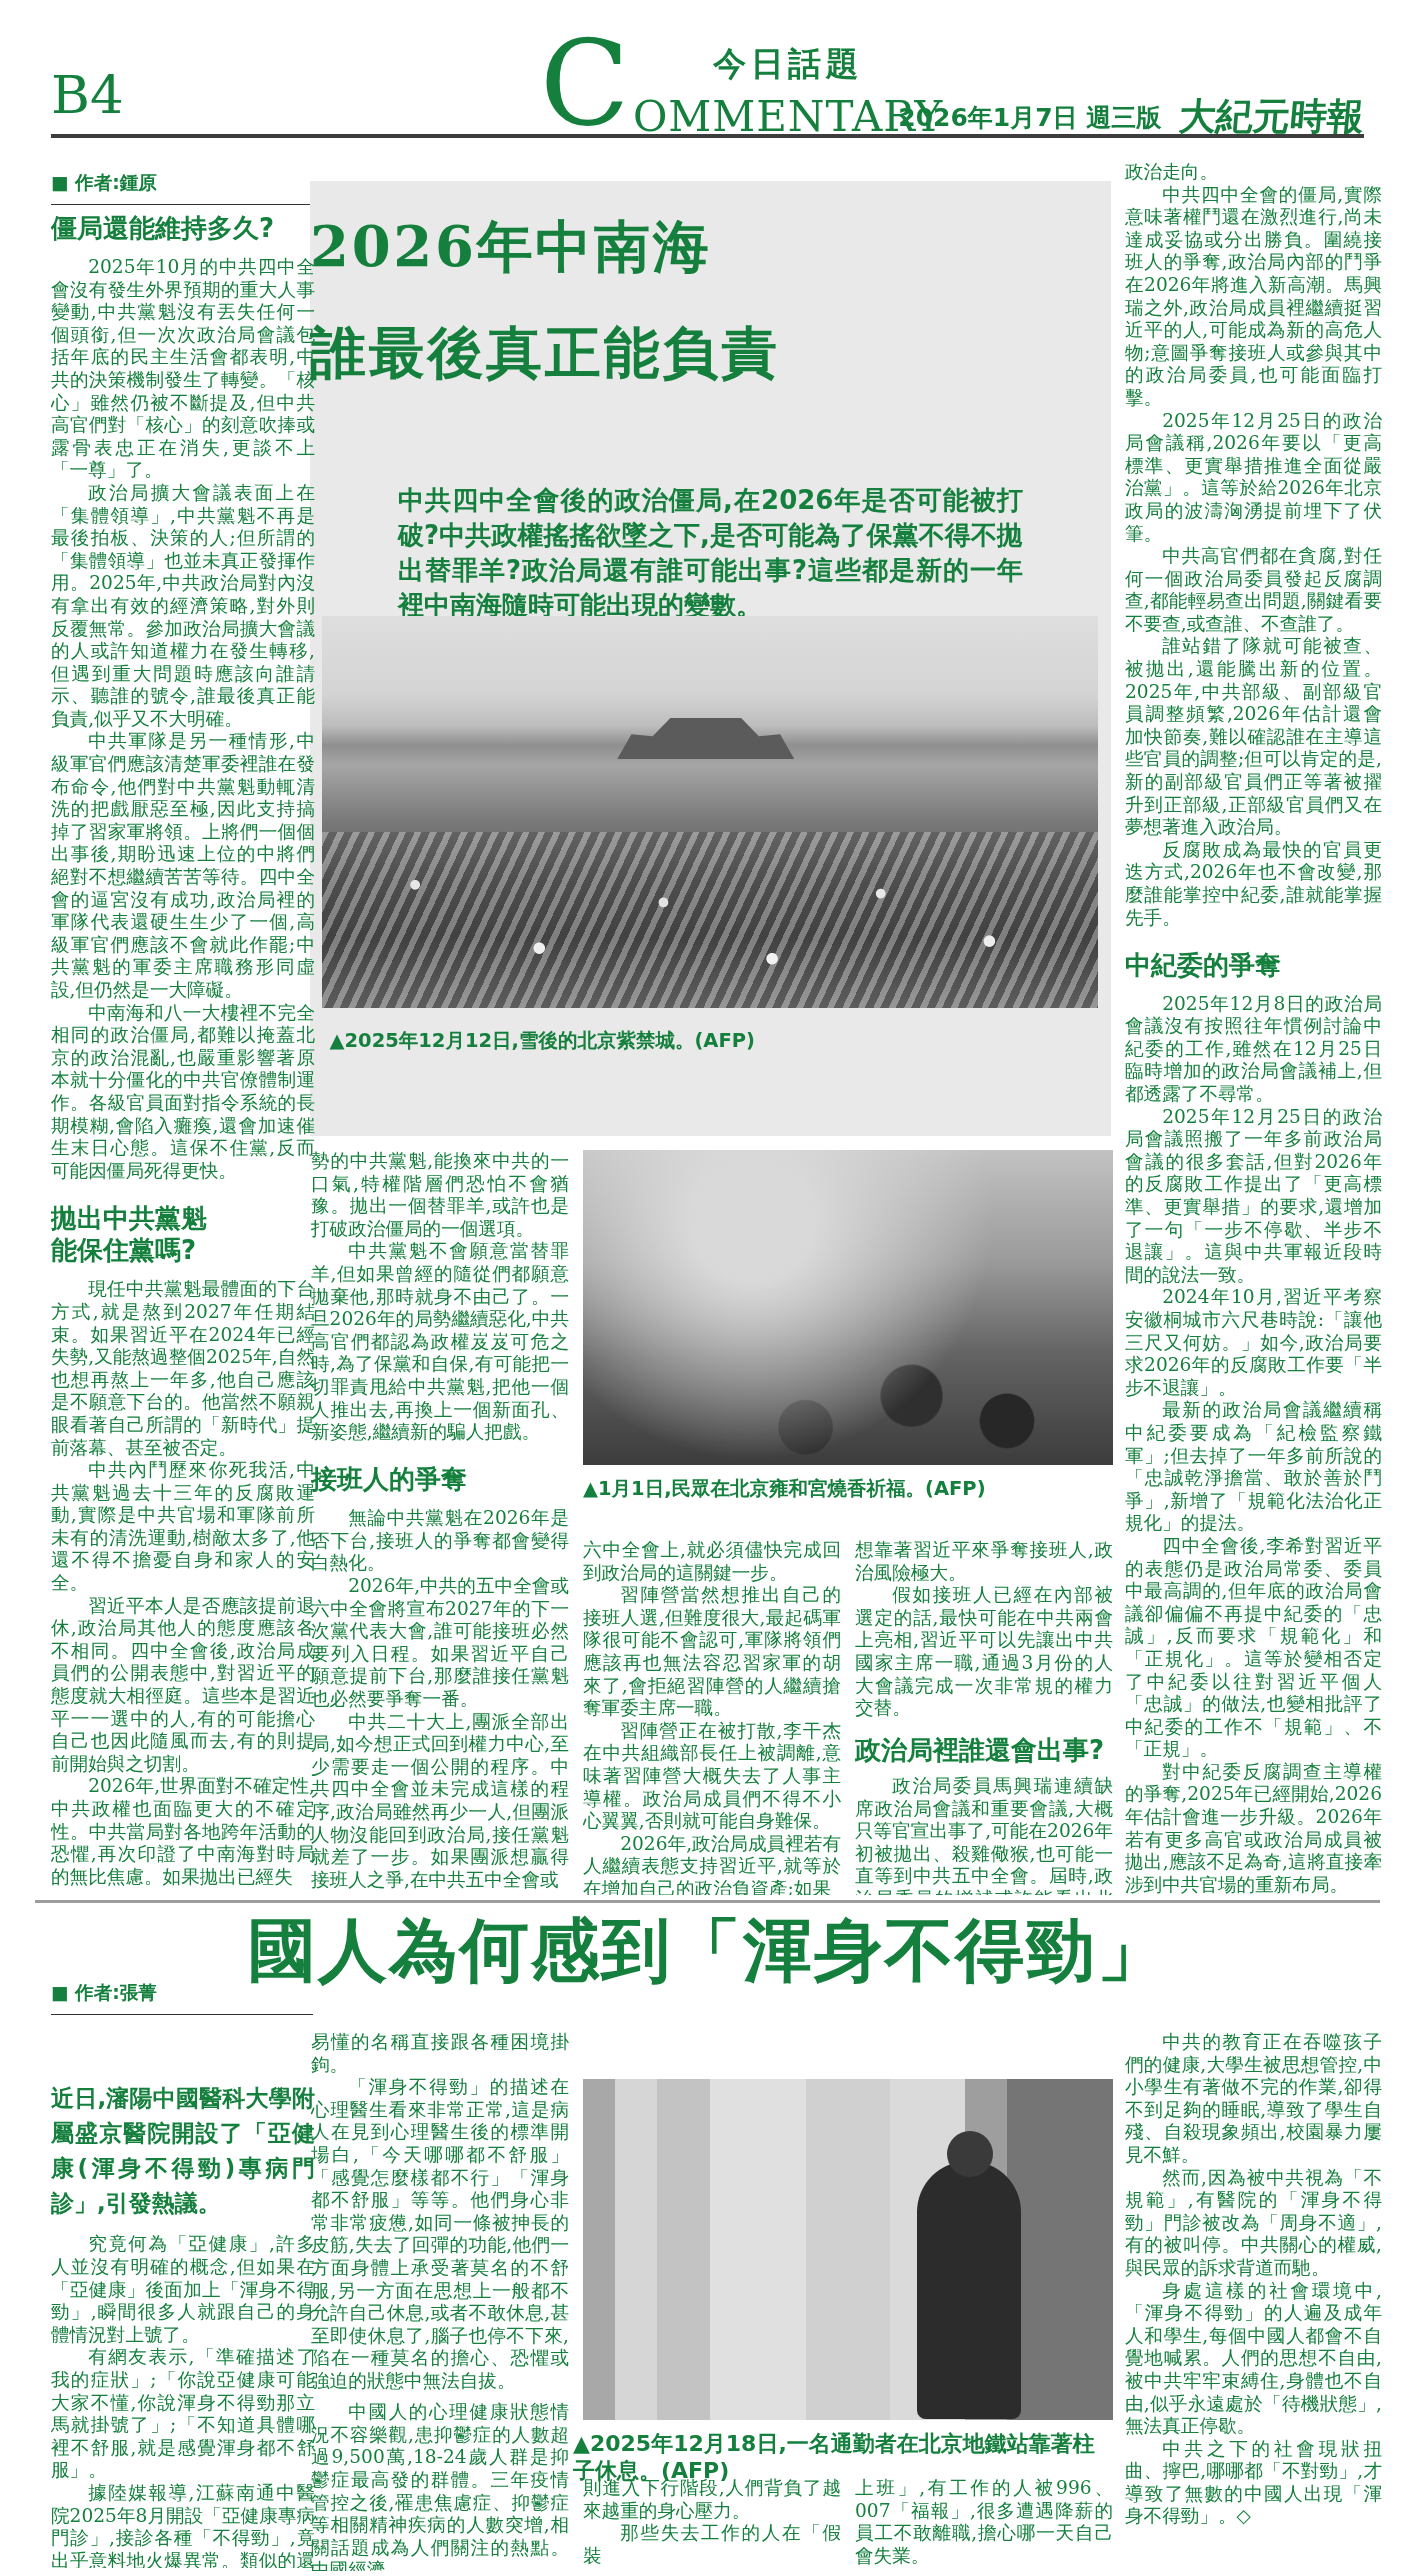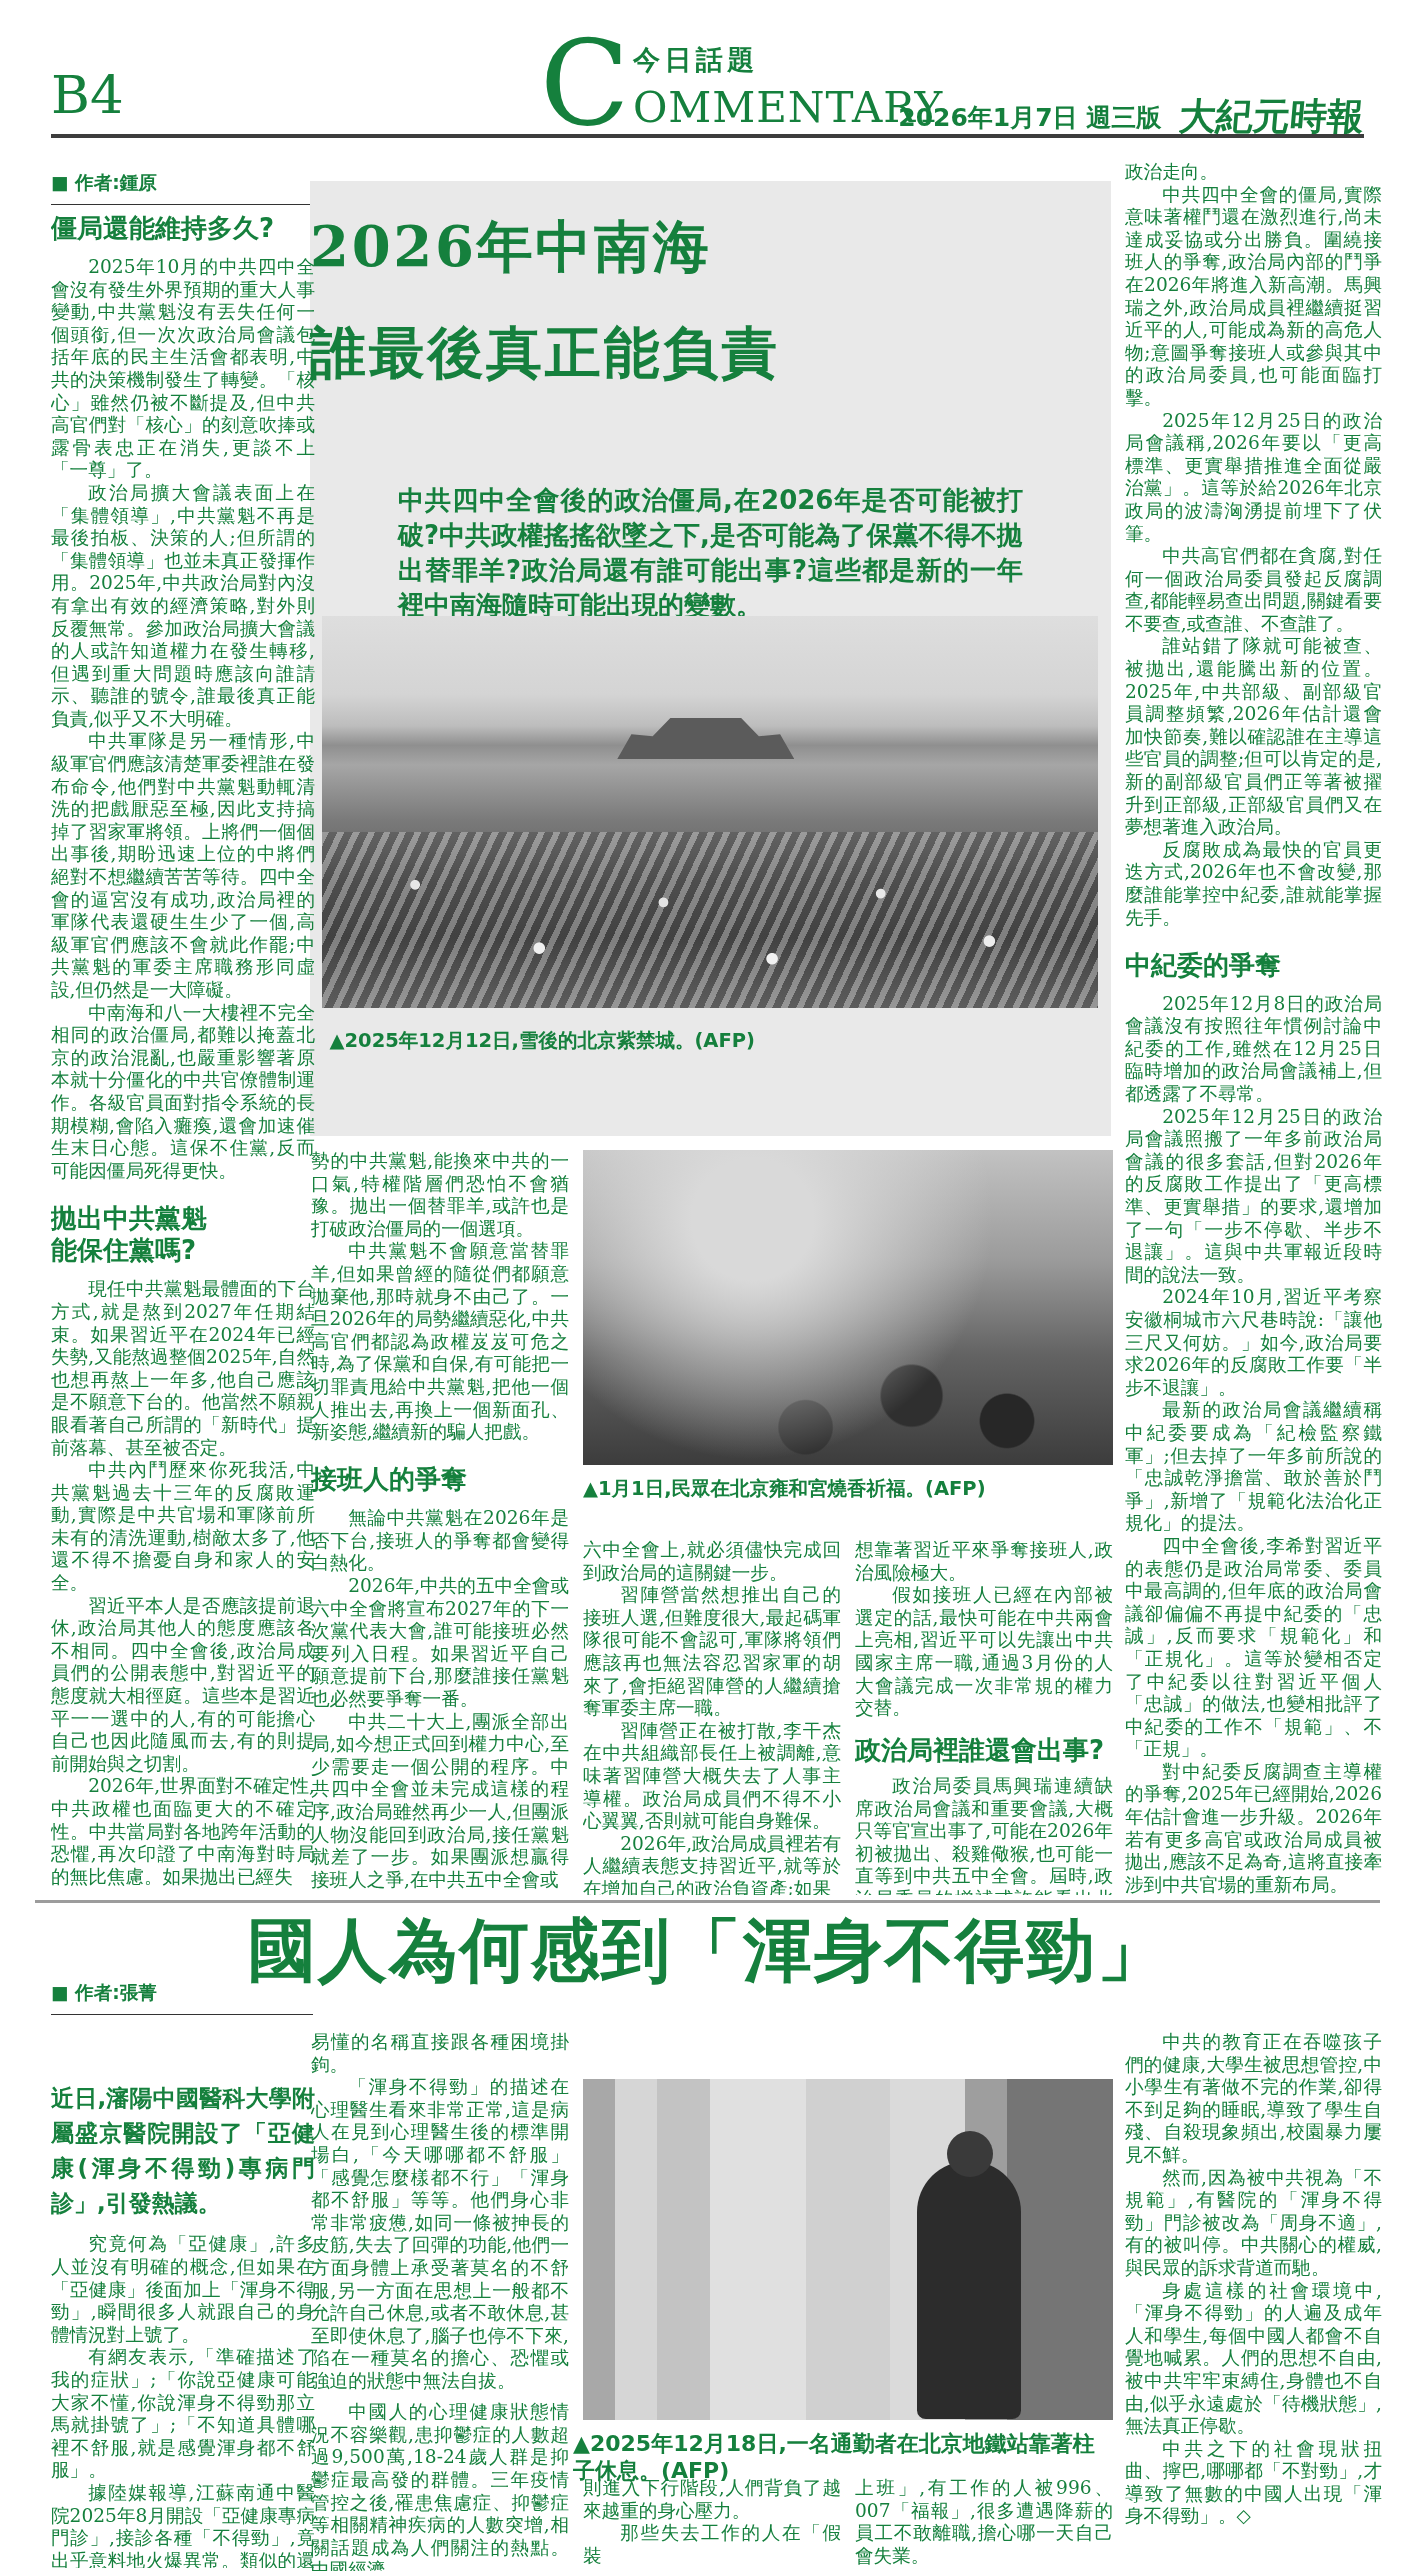--- a/index.html
+++ b/index.html
@@ -5,21 +5,21 @@
   html,body{margin:0;padding:0;background:#fff;}
   .page{position:relative;width:1415px;height:2576px;background:#fff;color:#15803d;
         font-family:"DejaVu Serif",serif;overflow:hidden;}
   .abs{position:absolute;}
 
   
   .mast-b4{left:51px;top:64px;font-size:53px;font-family:"DejaVu Serif",serif;}
   .lockup{left:540px;top:35px;display:flex;align-items:flex-start;}
   .lockup .bigc{font-size:117px;line-height:97px;font-family:"DejaVu Serif",serif;}
   .lockup .stack{margin-left:3.5px;margin-top:7px;}
-  .lockup .cn{font-family:"DejaVu Sans",sans-serif;font-weight:bold;font-size:27px;letter-spacing:4.4px;}
+  .lockup .cn{font-family:"DejaVu Sans",sans-serif;font-weight:bold;font-size:33px;letter-spacing:4.4px;text-align:center;}
   .lockup .en{font-family:"DejaVu Serif",serif;font-size:42px;letter-spacing:0.9px;margin-top:5.3px;}
   .dateline{right:51px;top:92px;display:flex;align-items:center;gap:17.7px;}
   .dateline .date{font-family:"DejaVu Sans",sans-serif;font-weight:bold;font-size:25px;}
   .dateline .paper{font-family:"DejaVu Serif",serif;font-weight:bold;font-size:37px;transform:skewX(-5deg);}
   .rule-top{left:51px;top:134px;width:1313px;height:3.5px;background:#3d3d3d;}
 
   
   .author{font-family:"DejaVu Sans",sans-serif;font-weight:bold;font-size:18.6px;
           border-bottom:0.9px solid #333;padding-bottom:8px;}
   .bodycol{font-size:18.6px;line-height:22.6px;text-align:justify;overflow:hidden;}

